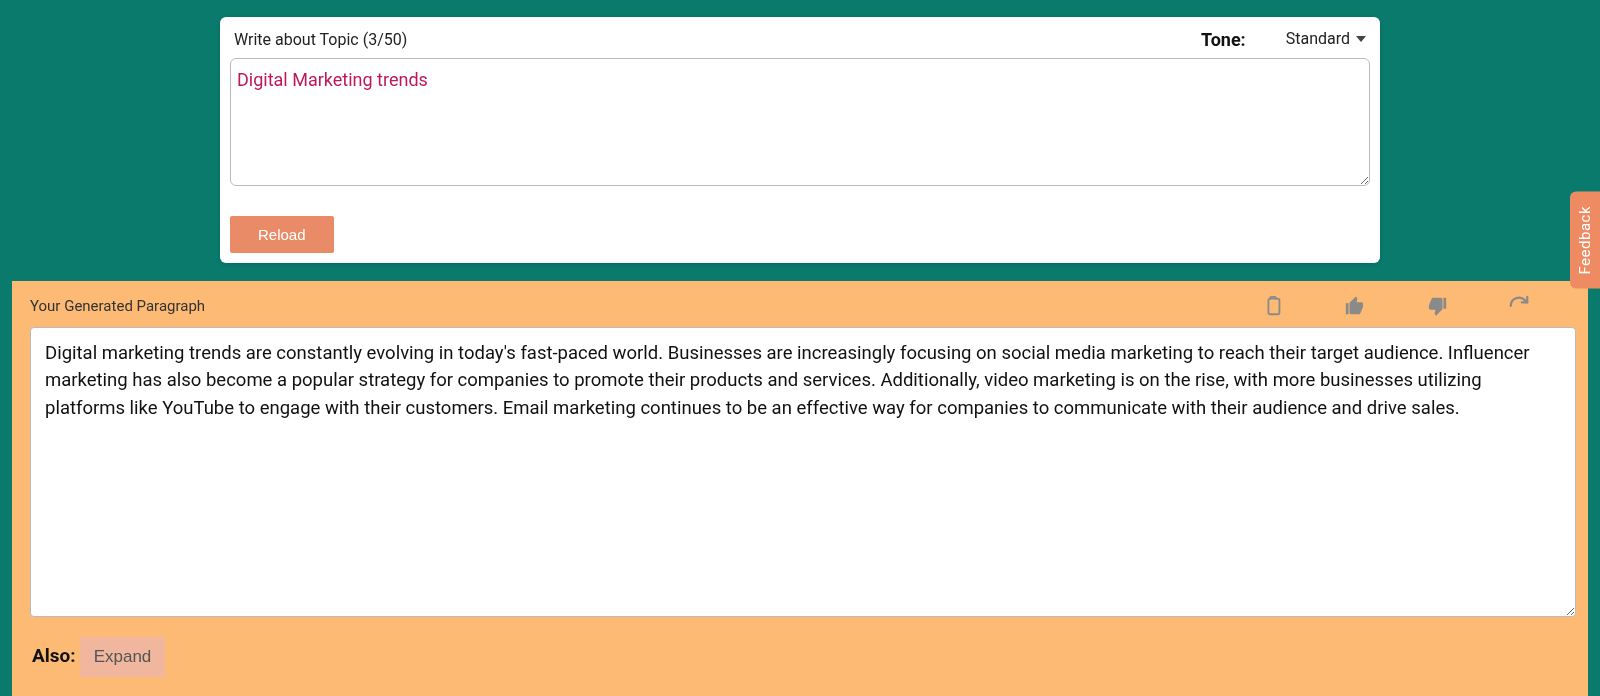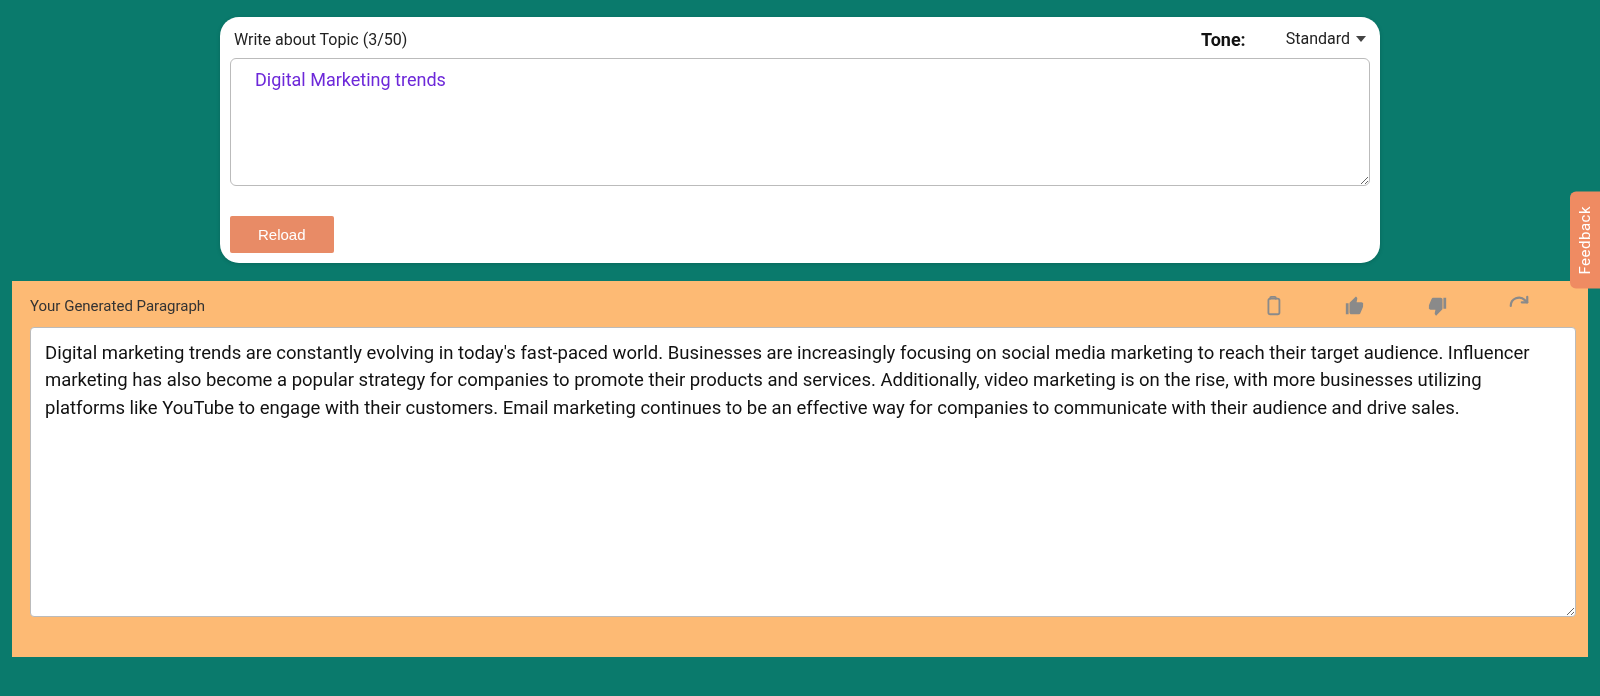--- a/index.html
+++ b/index.html
@@ -8,21 +8,21 @@
     padding: 0;
     font-family: -apple-system, BlinkMacSystemFont, "Segoe UI", Roboto, Helvetica, Arial, sans-serif;
     background: #0a7a6c;
     width: 1600px;
     height: 696px;
     position: relative;
     overflow: hidden;
   }
   .input-card {
     background: #fff;
-    border-radius: 19px;
+    border-radius: 6px;
     margin: 17px auto 0;
     width: 1160px;
     padding: 12px 10px 10px 10px;
     box-shadow: 0 1px 4px rgba(0,0,0,0.15);
   }
   .input-header {
     display: flex;
     align-items: center;
     justify-content: space-between;
     padding: 0 4px 8px 4px;
@@ -54,24 +54,24 @@
     border-left: 5px solid transparent;
     border-right: 5px solid transparent;
     border-top: 6px solid #444;
   }
   .topic-textarea {
     width: 100%;
     height: 128px;
     resize: both;
     border: 1px solid #bbb;
     border-radius: 6px;
-    padding: 10px 24px;
+    padding: 10px 6px;
     font-size: 18px;
     font-family: inherit;
-    color: #6d28d9;
+    color: #be185d;
     outline: none;
   }
   .reload-btn {
     margin-top: 26px;
     background: #e88b66;
     color: #fff;
     border: none;
     padding: 10px 28px;
     font-size: 15px;
     border-radius: 2px;
@@ -208,16 +208,20 @@
       <span class="icon-btn">
         <svg viewBox="0 0 24 24" fill="none" stroke="currentColor" stroke-width="2.4" stroke-linecap="round" stroke-linejoin="round">
             <path d="M21 2v6h-6"></path>
             <path d="M3 12a9 9 0 0 1 15.4-6.4L21 8"></path>
           </svg>
       </span>
     </div>
   </div>
   <textarea class="output-textarea" style="">Digital marketing trends are constantly evolving in today's fast-paced world. Businesses are increasingly focusing on social media marketing to reach their target audience. Influencer marketing has also become a popular strategy for companies to promote their products and services. Additionally, video marketing is on the rise, with more businesses utilizing platforms like YouTube to engage with their customers. Email marketing continues to be an effective way for companies to communicate with their audience and drive sales.</textarea>
   <div class="output-footer">
+    <div class="also-wrap">
+      <span class="also-label">Also:</span>
+      <button class="expand-btn">Expand</button>
+    </div>
   </div>
 </div>
 
 <div class="feedback-tab">Feedback</div>
 
 </body></html>

